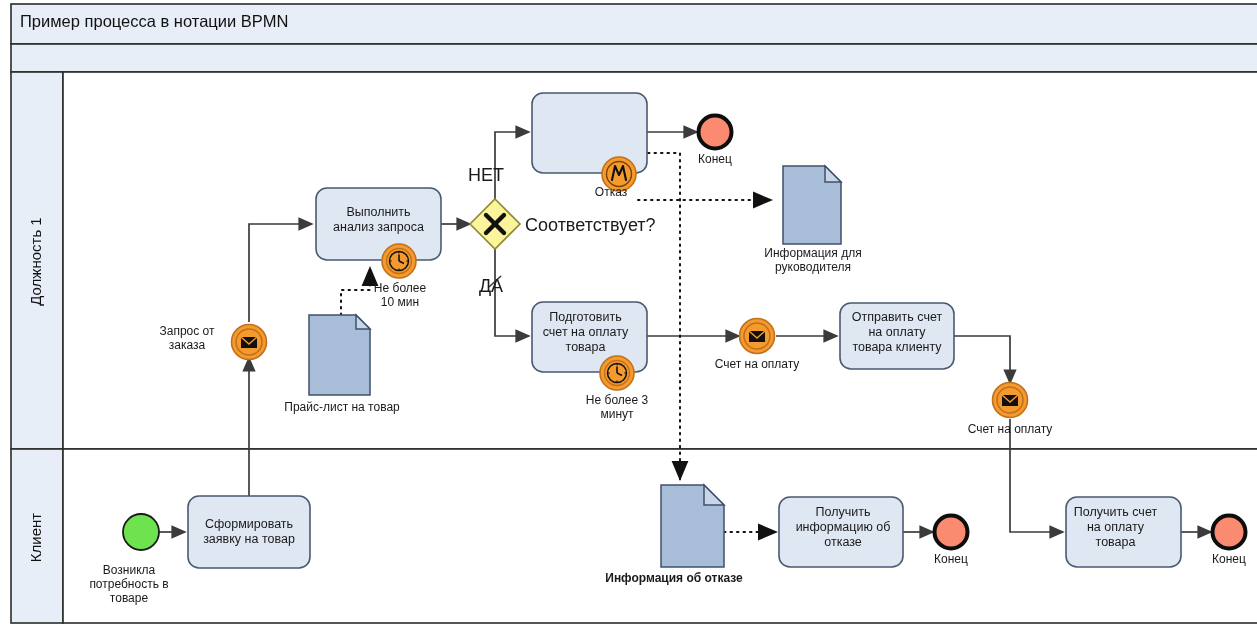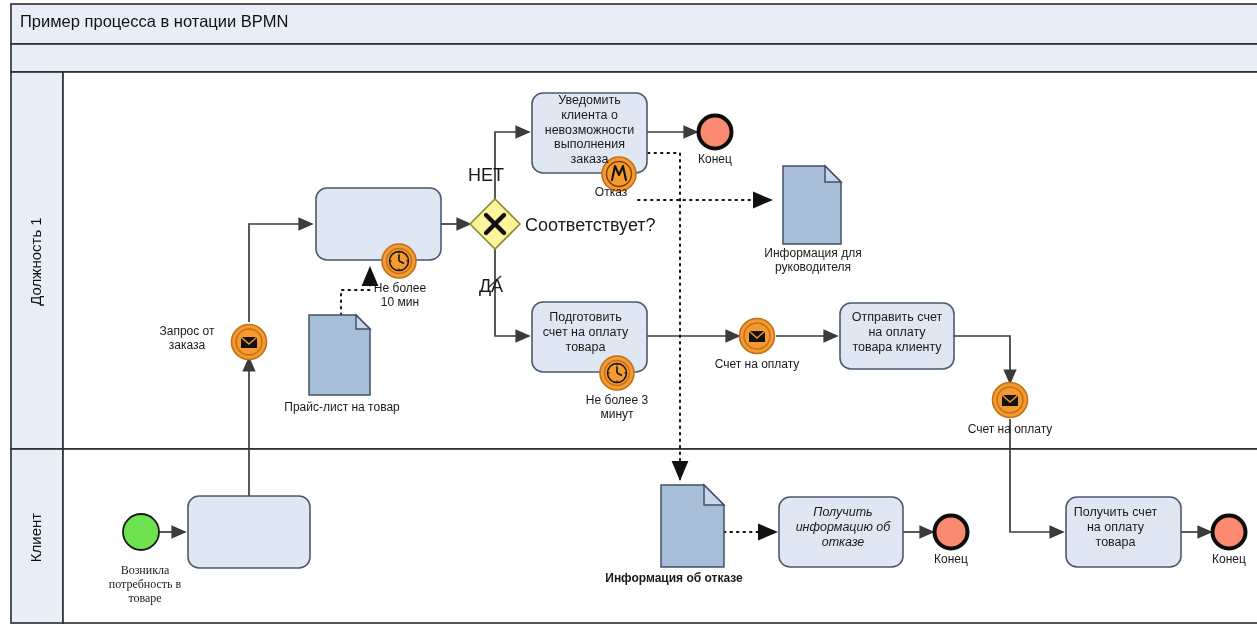--- a/index.html
+++ b/index.html
@@ -190,39 +190,38 @@
       <circle cx="611" cy="174" r="12.5" fill="none" stroke="#7a4208" stroke-width="1.4"></circle>
       <path d="M604,180 L607,166 L611,175 L615,166 L618,180" fill="none" stroke="#111" stroke-width="2.1" stroke-linejoin="round" stroke-linecap="round"></path>
     </g>
   </svg>
 
   <div class="title" style="left:12px;top:12px;">Пример процесса в нотации BPMN</div>
 
   <div class="lanelbl" style="left:-25px;top:253px;width:104px;text-align:center;transform:rotate(-90deg);">Должность 1</div>
   <div class="lanelbl" style="left:-22px;top:529px;width:98px;text-align:center;transform:rotate(-90deg);">Клиент</div>
 
-  <div class="lbl tasklbl" style="left:524px;top:93px;width:115px;">Уведомить
-клиента о
-невозможности
-выполнения
-заказа</div>
+  <div class="lbl tasklbl" style="left:308px;top:205px;width:125px;">Выполнить
+анализ запроса</div>
   <div class="lbl tasklbl" style="left:524px;top:310px;width:107px;">Подготовить
 счет на оплату
 товара</div>
   <div class="lbl tasklbl" style="left:832px;top:310px;width:114px;">Отправить счет
 на оплату
 товара клиенту</div>
-  <div class="lbl tasklbl" style="left:771px;top:505px;width:128px;font-style:italic;">Получить
+  <div class="lbl tasklbl" style="left:180px;top:517px;width:122px;">Сформировать
+заявку на товар</div>
+  <div class="lbl tasklbl" style="left:771px;top:505px;width:128px;">Получить
 информацию об
 отказе</div>
   <div class="lbl tasklbl" style="left:1058px;top:505px;width:99px;">Получить счет
 на оплату
 товара</div>
 
-  <div class="lbl annot" style="left:81px;top:563px;width:112px;font-family:Liberation Serif, serif;">Возникла
+  <div class="lbl annot" style="left:65px;top:563px;width:112px;">Возникла
 потребность в
 товаре</div>
   <div class="lbl annot" style="left:143px;top:324px;width:72px;">Запрос от
 заказа</div>
   <div class="lbl annot" style="left:352px;top:281px;width:80px;">Не более
 10 мин</div>
   <div class="lbl annot" style="left:565px;top:393px;width:88px;">Не более 3
 минут</div>
   <div class="lbl annot" style="left:578px;top:185px;width:50px;">Отказ</div>
   <div class="lbl annot" style="left:693px;top:357px;width:112px;">Счет на оплату</div>

